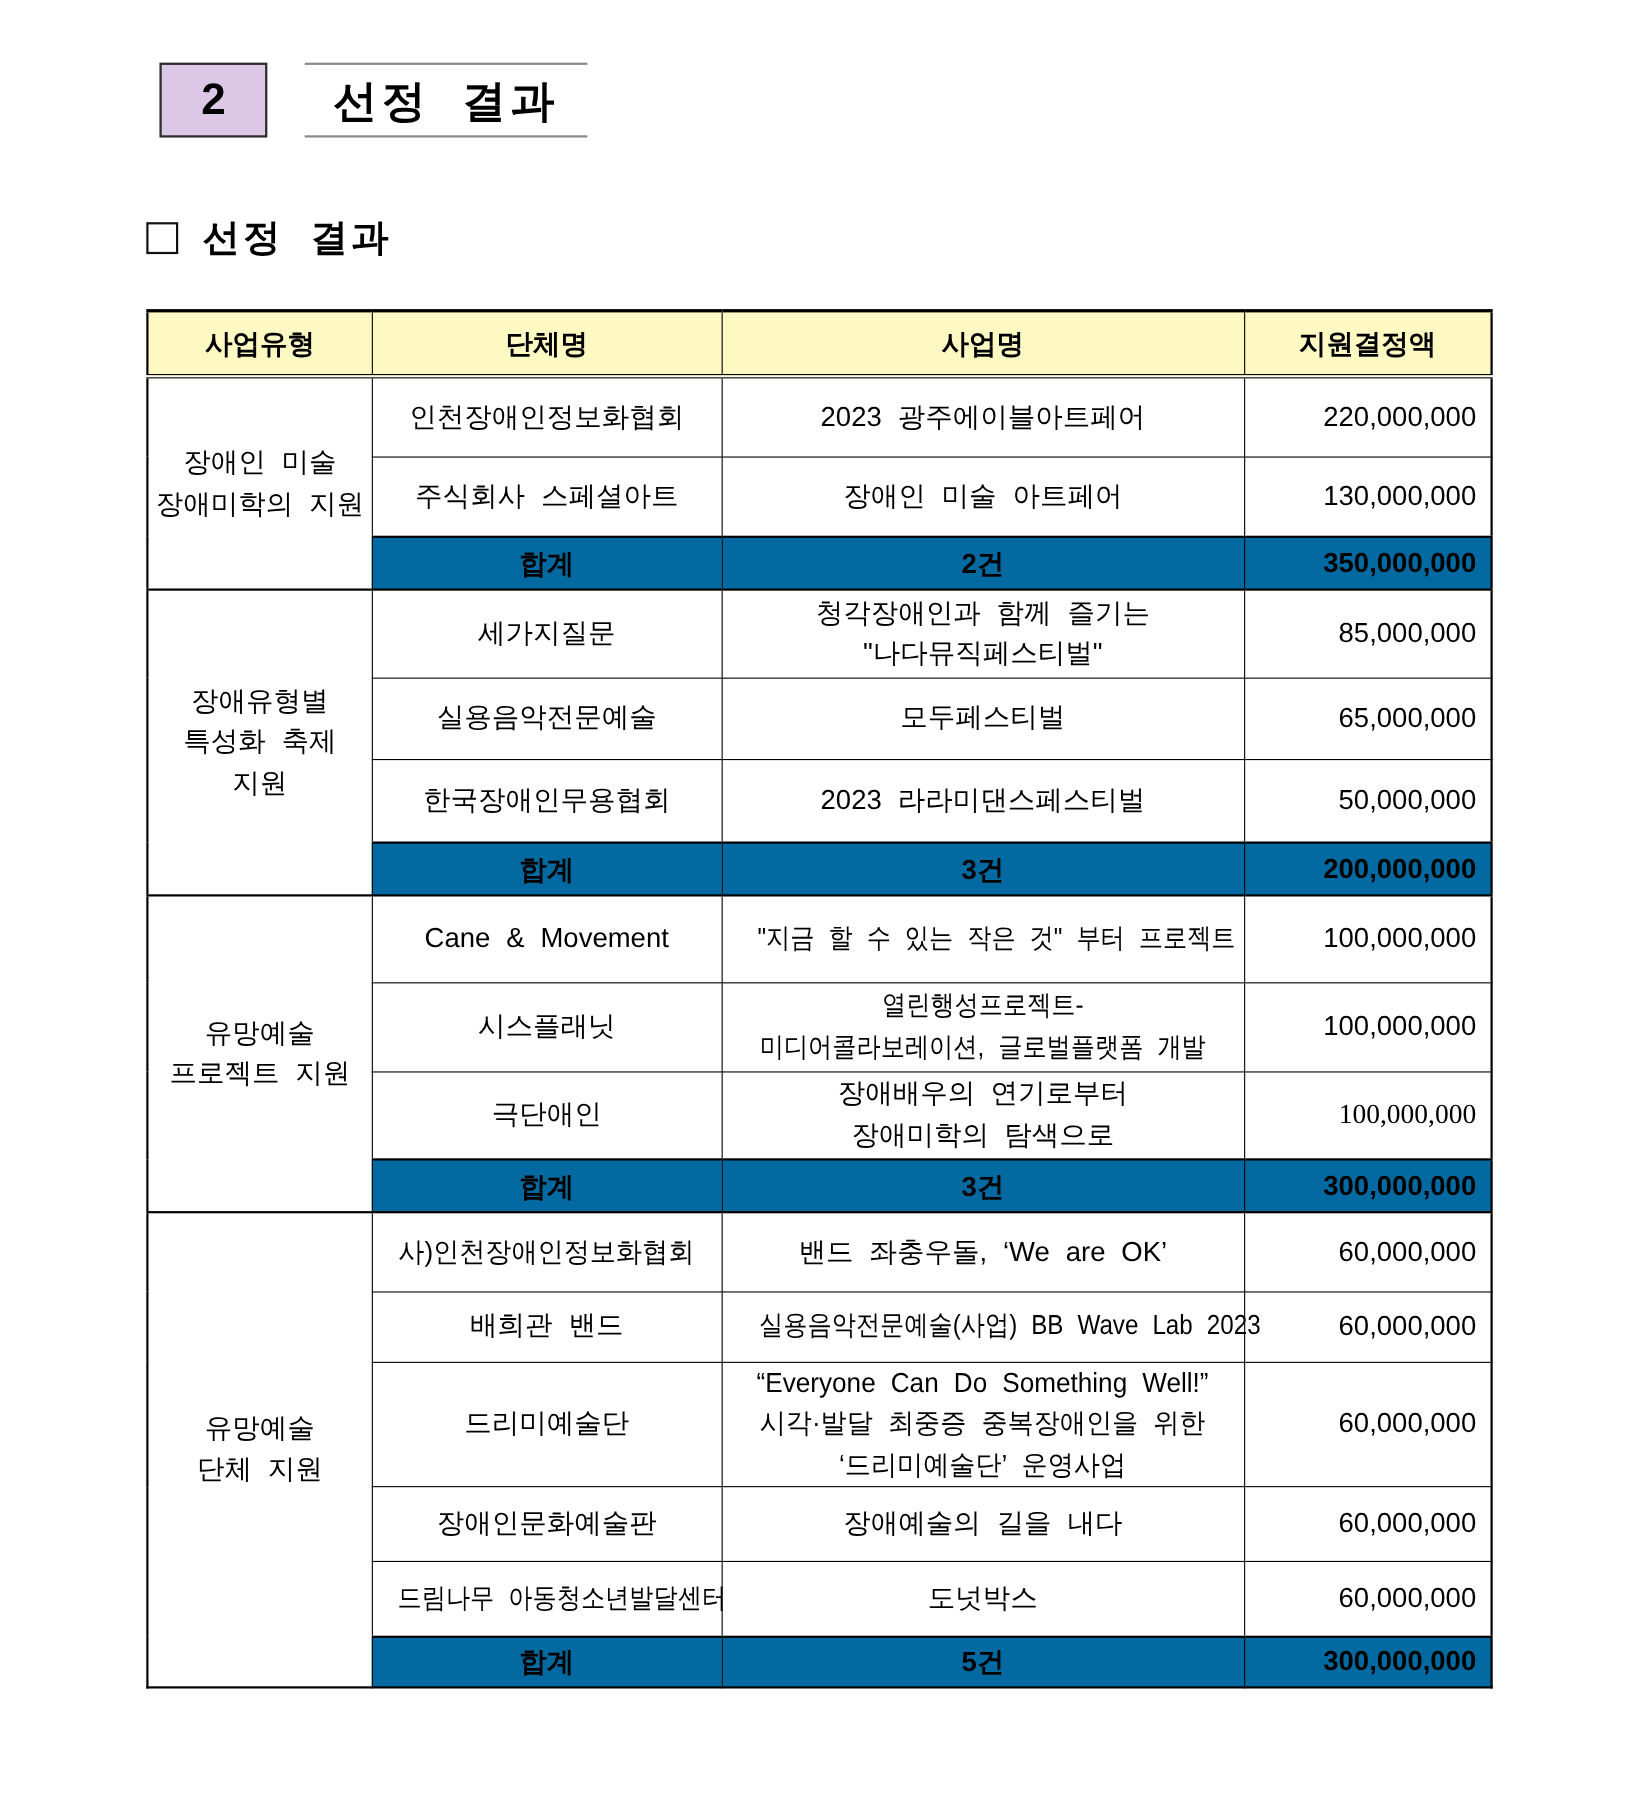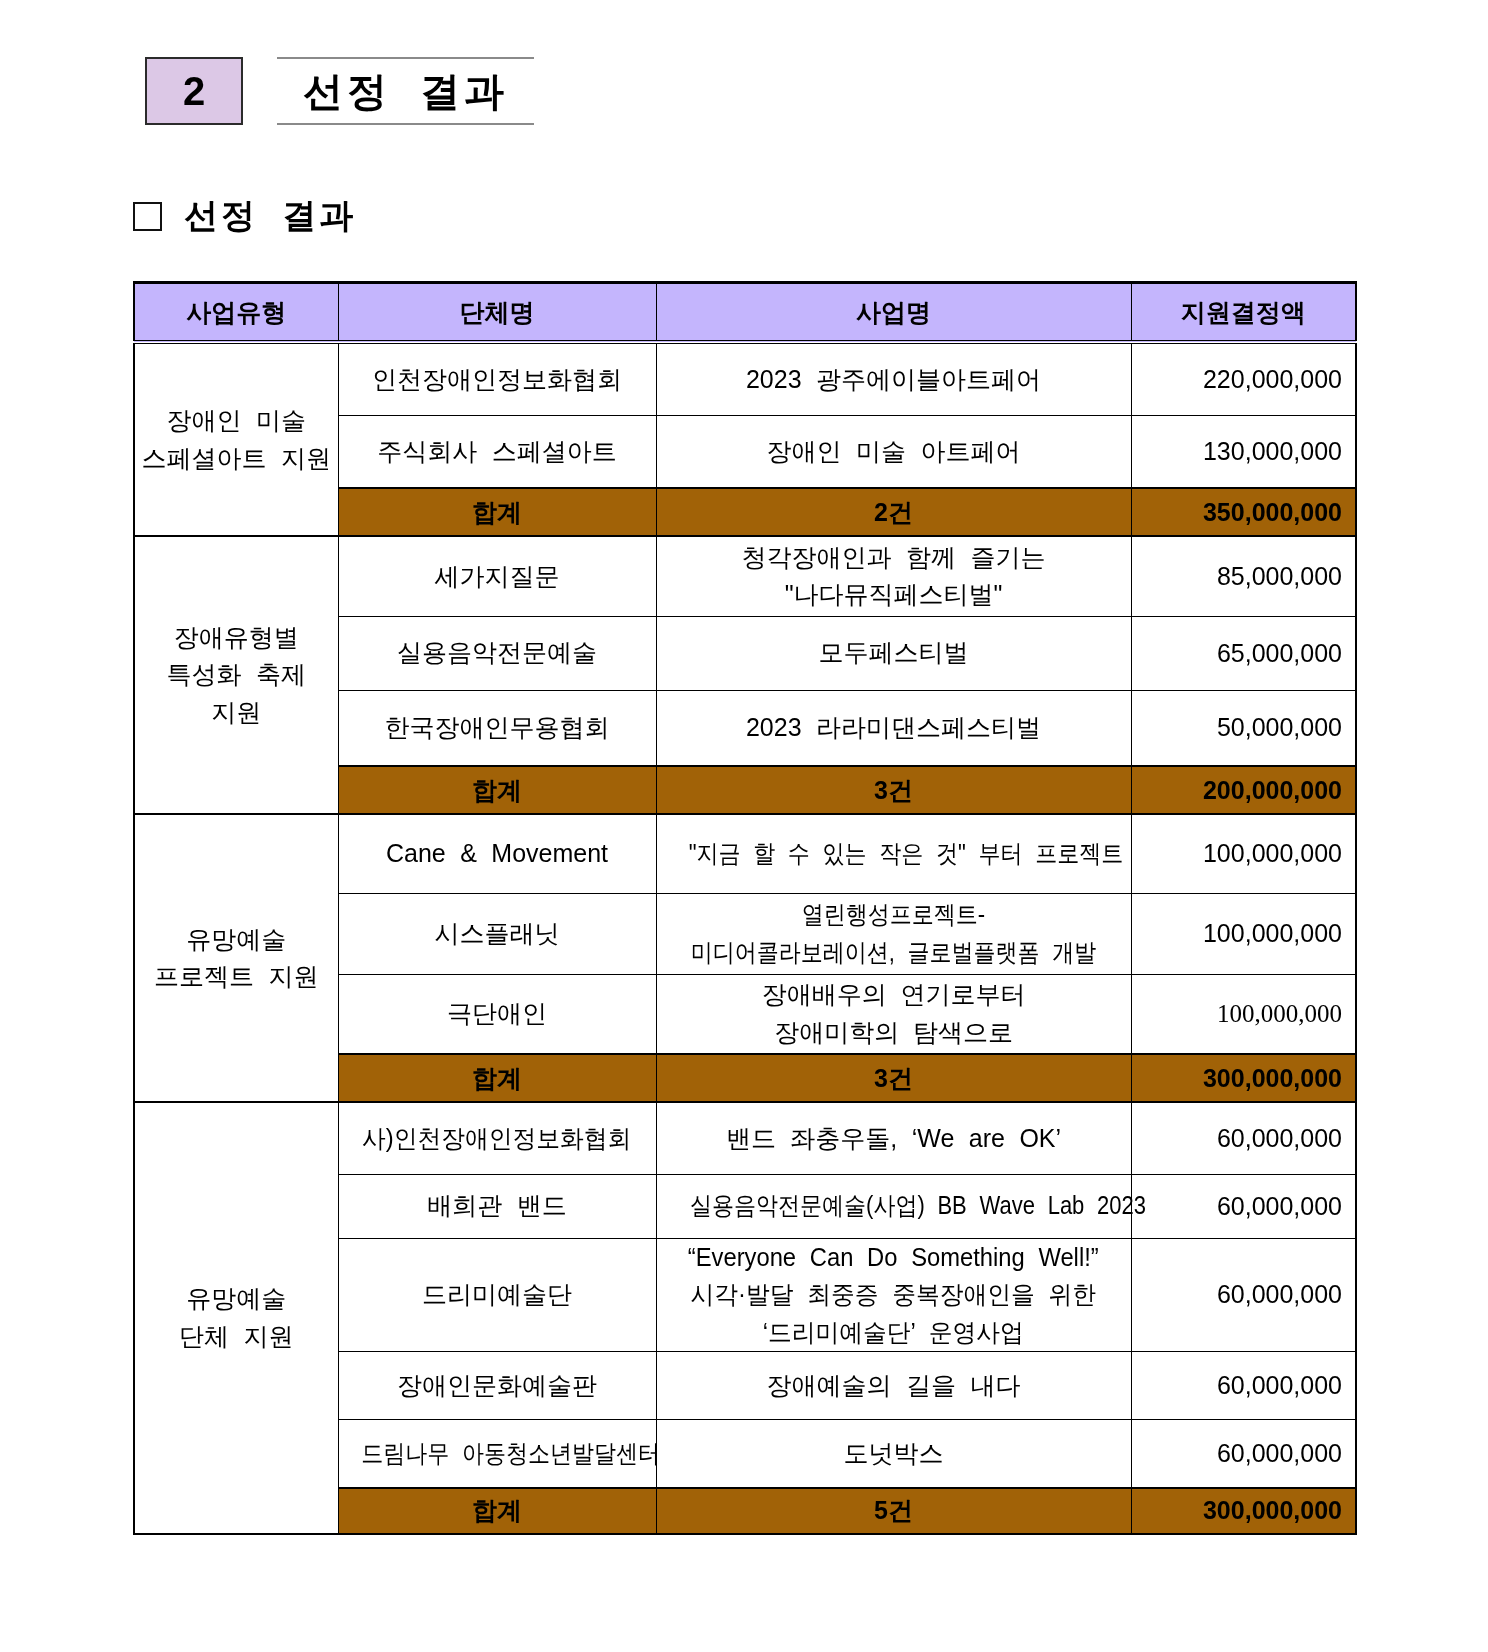--- a/index.html
+++ b/index.html
@@ -34,32 +34,32 @@
   }
   .heading .htext{font-size:34px;font-weight:bold;letter-spacing:3px;word-spacing:0.35em;}
 
   
   table.results{
     border-collapse:collapse;table-layout:fixed;
     width:1222px;margin-top:42px;
     border:2px solid #000;
   }
   .results th{
-    background:#c4b5fd;
+    background:#fef9c3;
     border:1px solid #000;border-top:3px solid #000;border-bottom:4px double #000;
     font-size:25px;font-weight:bold;height:54px;text-align:center;
     word-spacing:0.3em;
   }
   .results td{
     border:1px solid #000;
     font-size:25px;text-align:center;vertical-align:middle;
     word-spacing:0.3em;padding:0 2px;
   }
   .results td.amount{text-align:right;padding-right:13px;}
-  .results tr.sum td{background:#a16207;font-weight:bold;border-top:2px solid #000;}
+  .results tr.sum td{background:#0369a1;font-weight:bold;border-top:2px solid #000;}
   .results tr.sec-start td{border-top:2px solid #000;}
   .cell-text{display:inline-block;white-space:pre-line;line-height:1.5;transform-origin:50% 50%;}
   .nw{white-space:nowrap;}
   .cx88{transform:scaleX(0.88);}
   .cx95{transform:scaleX(0.95);}
 </style>
 </head>
 <body>
 
 <div class="content">
@@ -91,21 +91,21 @@
         <th>단체명</th>
         <th>사업명</th>
         <th>지원결정액</th>
       </tr>
     </thead>
 
     <tbody>
 
       <tr style="height:73px;">
         <td rowspan="3"><span class="cell-text">장애인 미술
-스페셜아트 지원</span></td>
+장애미학의 지원</span></td>
         <td><span class="cell-text nw">인천장애인정보화협회</span></td>
         <td><span class="cell-text nw">2023 광주에이블아트페어</span></td>
         <td class="amount"><span>220,000,000</span></td>
       </tr>
       <tr style="height:73px;margin-left:32px;">
         <td><span class="cell-text nw">주식회사 스페셜아트</span></td>
         <td><span class="cell-text nw">장애인 미술 아트페어</span></td>
         <td class="amount"><span>130,000,000</span></td>
       </tr>
       <tr class="sum" style="height:48px;">

